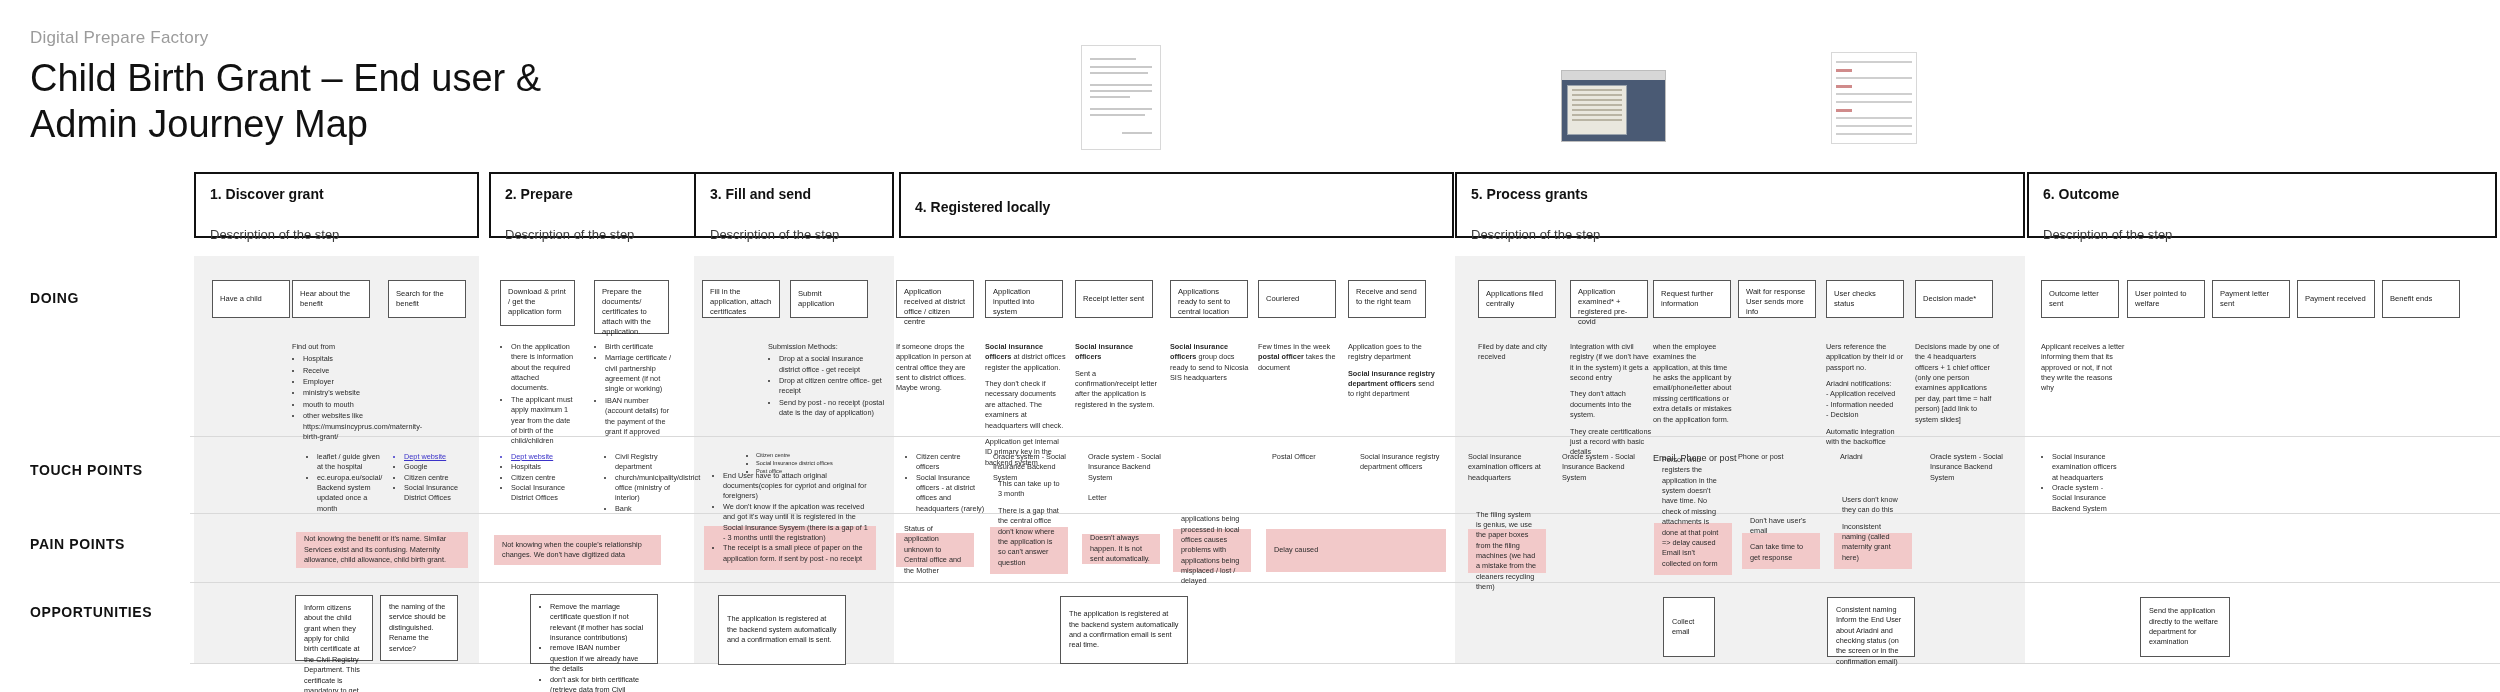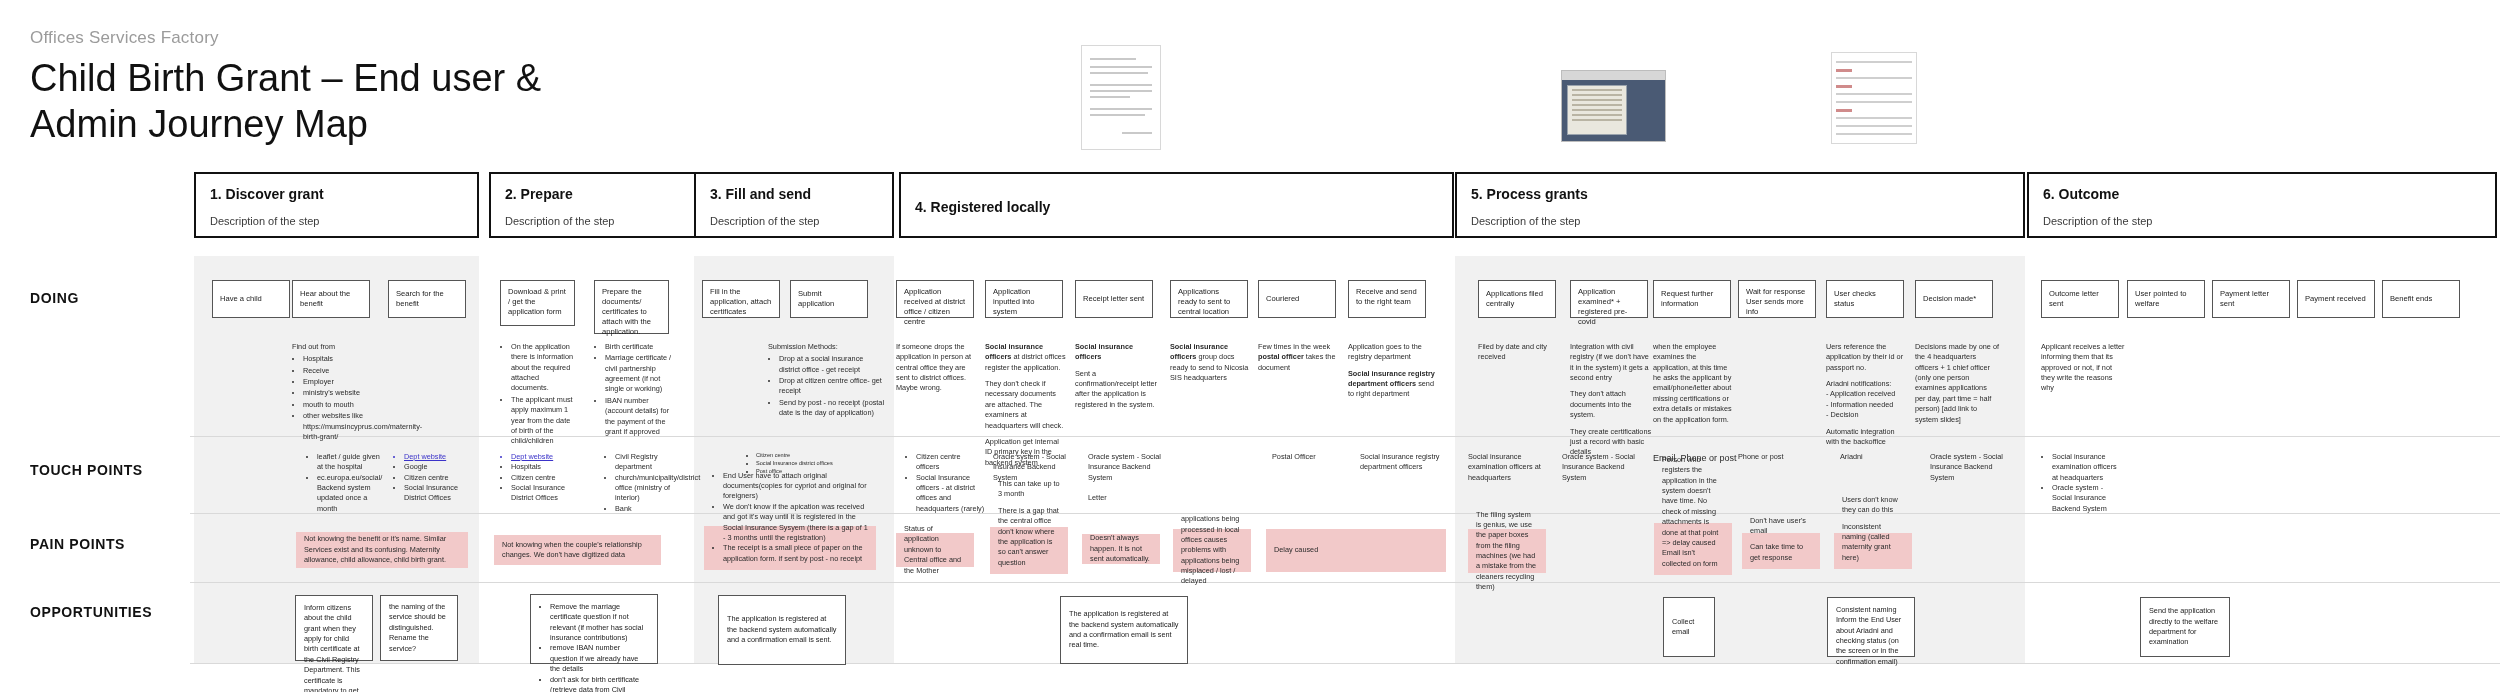--- a/index.html
+++ b/index.html
@@ -46,21 +46,21 @@
     font-size: 14px; font-weight: bold; letter-spacing: .6px; color: #111;
   }
 
   
   .phase-head {
     position: absolute; top: 172px; height: 66px;
     border: 2.5px solid #111; background: #fff;
     padding: 12px 14px 0 14px;
   }
   .phase-head .ph-title { font-size: 14px; font-weight: bold; color: #111; }
-  .phase-head .ph-desc { font-size: 11px; color: #3a3a3a; margin-top: 13px; }
+  .phase-head .ph-desc { font-size: 13px; color: #3a3a3a; margin-top: 25px; }
 
   
   .band {
     position: absolute;
     background: #f1f1f1;
   }
   .band.white { background: #ffffff; }
 
   
   .hsep { position: absolute; left: 190px; right: 0; height: 1px; background: #d9d9d9; }
@@ -125,21 +125,21 @@
   }
   .opp.top { align-items: flex-start; }
   .opp ul { margin: 0; padding-left: 11px; }
 </style>
 </head>
 <body>
 
 <div id="canvas">
 
   <div class="hdr">
-    <div class="hdr-eyebrow">Offices Services Factory</div>
+    <div class="hdr-eyebrow">Digital Prepare Factory</div>
     <div class="hdr-title">Child Birth Grant – End user &amp; Admin Journey Map</div>
   </div>
 
   <div class="thumb thumb-doc">
     <div class="ln" style="top:12px;width:46px"></div>
     <div class="ln" style="top:20px;width:62px"></div>
     <div class="ln" style="top:26px;width:58px"></div>
     <div class="ln" style="top:38px;width:62px"></div>
     <div class="ln" style="top:44px;width:62px"></div>
     <div class="ln" style="top:50px;width:40px"></div>

